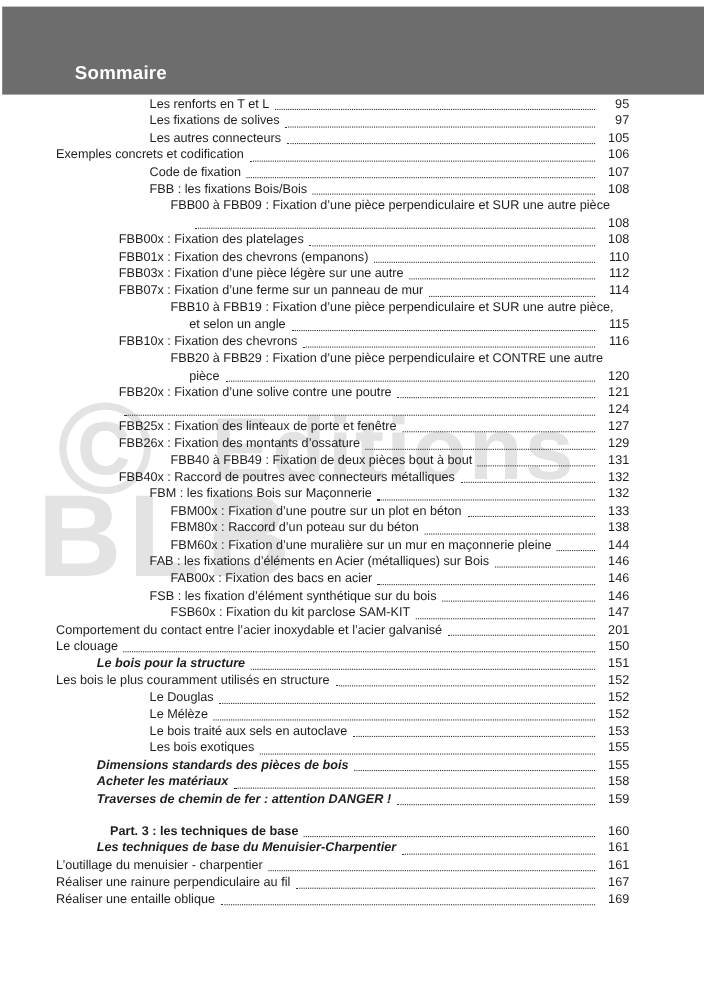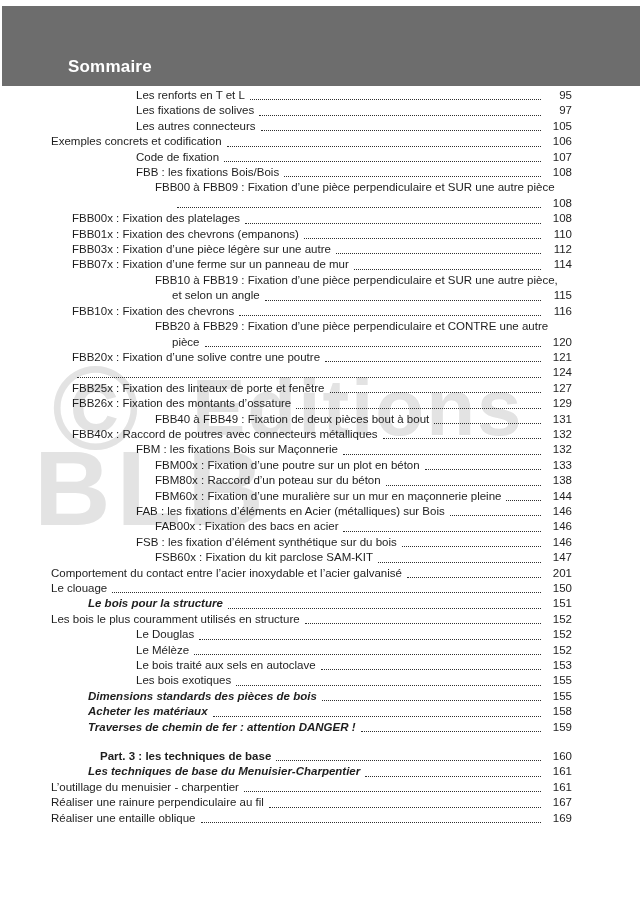--- a/index.html
+++ b/index.html
@@ -63,21 +63,21 @@
   }
   .b  { font-weight: bold; }
   .bi { font-weight: bold; font-style: italic; }
   .gap { margin-top: 14px; }
   .lv0  { padding-left: 100px; }
   .lv1  { padding-left: 88px; align-items: flex-end; }
   .lv2  { padding-left: 51px; align-items: flex-end; }
   .lv3  { padding-left: 136px; }
   .lv4  { padding-left: 155px; }
   .lv4c { padding-left: 172px; }
-  .lv5  { padding-left: 72px; }
+  .lv5  { padding-left: 108px; }
 </style>
 </head>
 <body>
 
 <div class="page">
 
   <div class="header-bar">
     <div class="header-title">Sommaire</div>
   </div>
 

